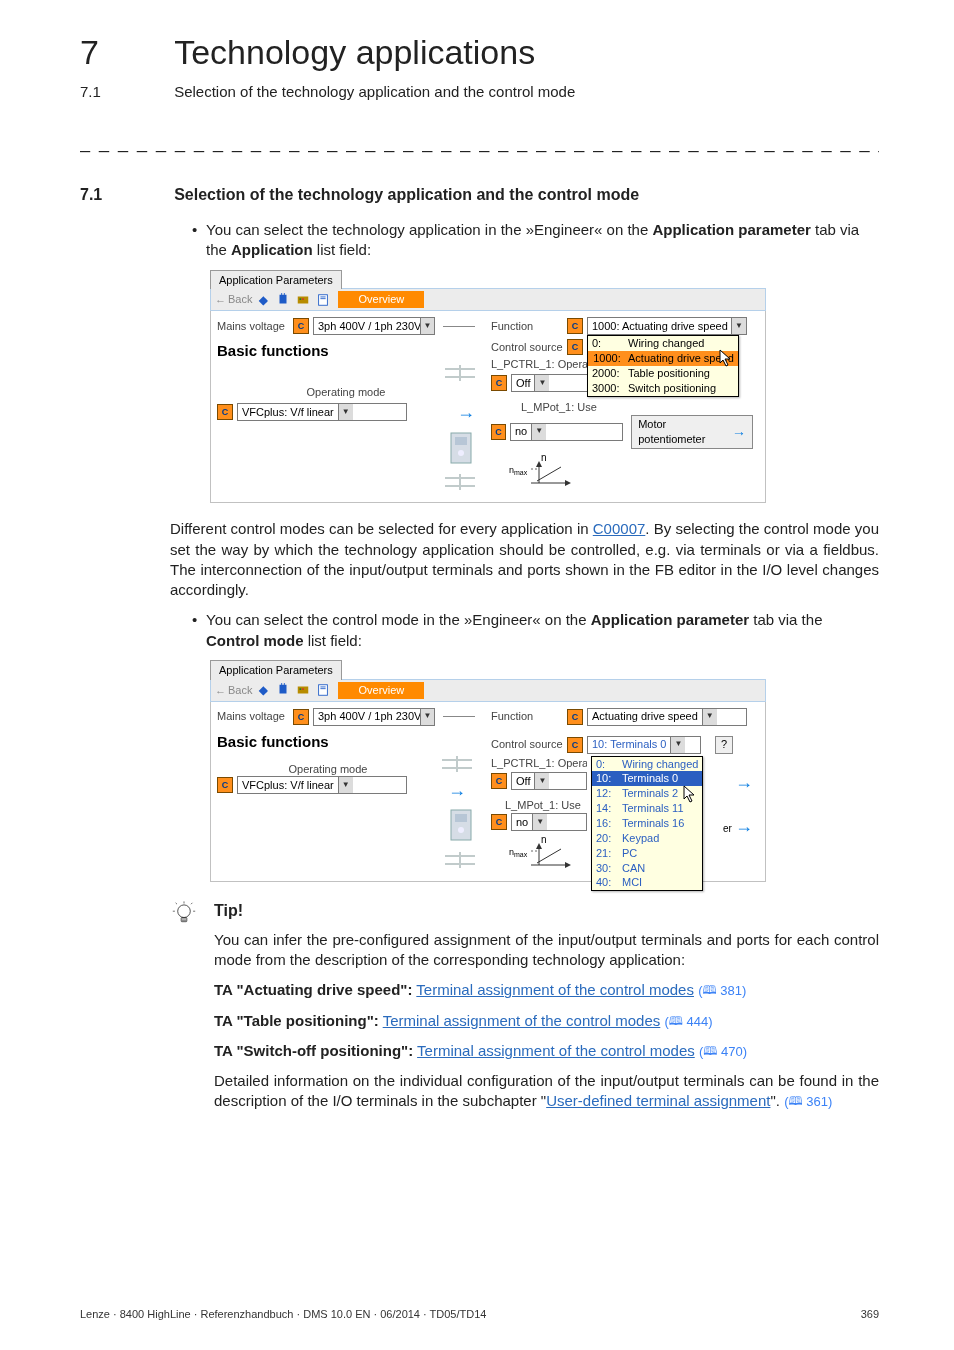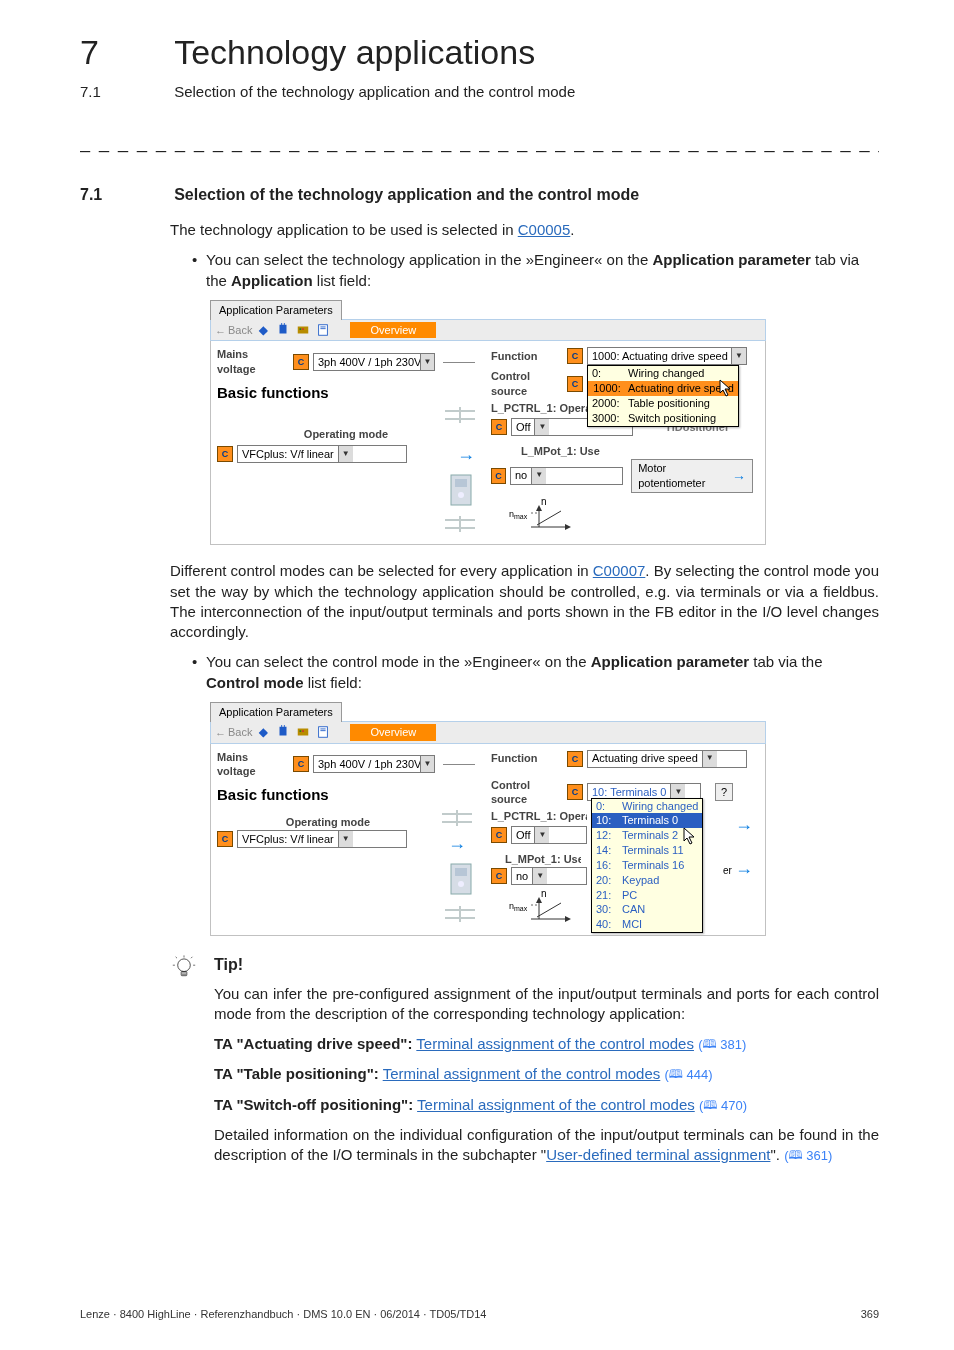--- a/index.html
+++ b/index.html
@@ -125,34 +125,34 @@
     align-items: center;
     justify-content: center;
     font-size: 12px;
   }
   .tb-ico.blue { color: #1e5bc7; }
   .tb-ico svg { width: 14px; height: 14px; }
   .ov-btn {
     background: #ff8a00;
     color: #fff;
     padding: 1px 20px;
-    margin-left: 16px;
+    margin-left: 4px;
     font-size: 11px;
   }
   .shot .pane {
     border: 1px solid #c1c1c1;
     border-top: none;
     padding: 6px 6px 10px 6px;
     background: #fff;
   }
   .row { display: flex; align-items: center; gap: 4px; }
   .halves { display: flex; gap: 16px; align-items: flex-start; }
   .left-col { width: 258px; position: relative; }
   .right-col { width: 262px; position: relative; }
-  .lbl { font-size: 11px; color: #444; font-weight: bold; }
+  .lbl { font-size: 11px; color: #444; }
   .cchip {
     display: inline-flex;
     align-items: center;
     justify-content: center;
     width: 14px; height: 14px;
     background: #ff8f1c;
     color: #003a8c;
     font-weight: bold;
     font-size: 9px;
     border: 1px solid #7a4a00;
@@ -255,23 +255,20 @@
 </div>
 
 <div class="dash-rule">_ _ _ _ _ _ _ _ _ _ _ _ _ _ _ _ _ _ _ _ _ _ _ _ _ _ _ _ _ _ _ _ _ _ _ _ _ _ _ _ _ _ _ _ _ _ _ _ _ _ _ _ _ _ _ _ _ _ _ _ _ _ _ _</div>
 
 <div class="sec-head">
   <span class="sec-num">7.1</span>
   <span class="sec-title">Selection of the technology application and the control mode</span>
 </div>
 
 <div class="body-block">
-  <p>
-    <span>The technology application to be used is selected in </span><a href="#" class="link">C00005</a><span>.</span>
-  </p>
   <ul class="bullets">
     <li>
       <span>You can select the technology application in the »Engineer« on the </span><span class="bold">Application parameter</span><span> tab via the </span><span class="bold">Application</span><span> list field:</span>
     </li>
   </ul>
 
   <div class="shot">
     <span class="tab">Application Parameters</span>
     <div class="toolbar">
       <span class="back">← <span>Back</span></span>

